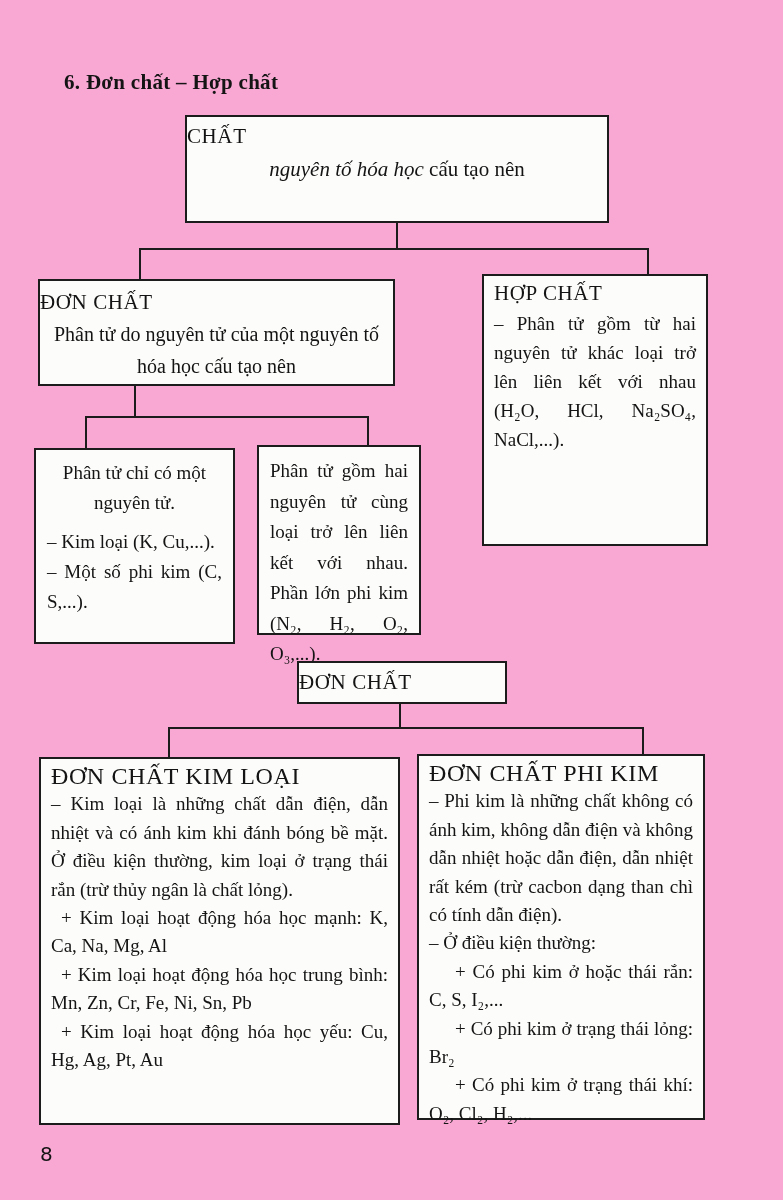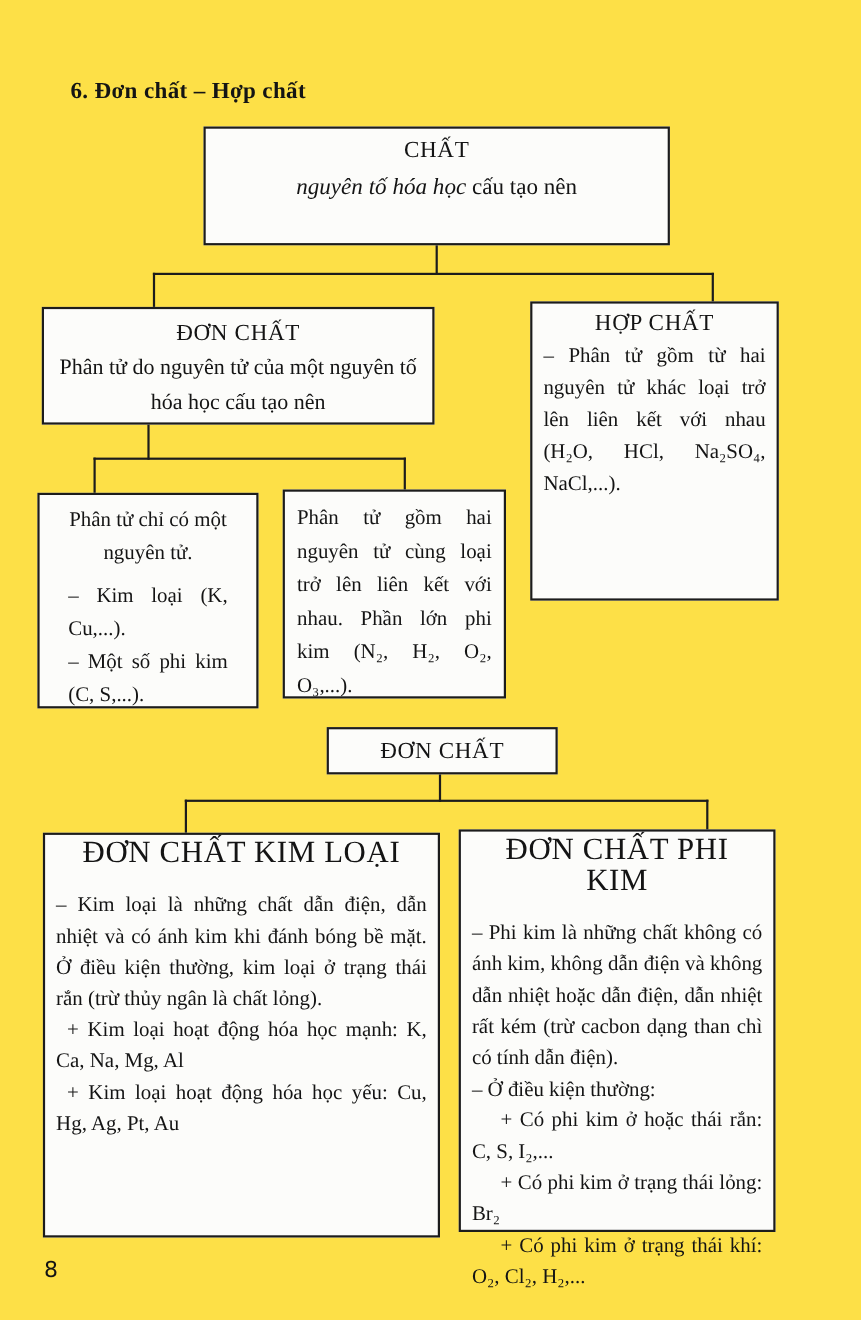--- a/index.html
+++ b/index.html
@@ -5,40 +5,40 @@
   html, body { margin: 0; padding: 0; }
   body {
     font-family: "Liberation Serif", "DejaVu Serif", serif;
     background: #e8e8e6;
   }
   .page {
     position: relative;
     width: 783px;
     height: 1200px;
     margin: 0 auto;
-    background: #fde047;
+    background: #f9a8d4;
     color: #141414;
     overflow: hidden;
   }
   .section-title {
     position: absolute;
     left: 64px;
     top: 70px;
     font-size: 21px;
     font-weight: bold;
     letter-spacing: 0.3px;
   }
   .node {
     position: absolute;
     border: 2px solid #1c1c1c;
     box-sizing: border-box;
     background: #fcfcfa;
   }
   .node .head {
-    text-align: center;
+    text-align: left;
     font-size: 21px;
     letter-spacing: 0.6px;
   }
   .node p { margin: 0; }
   .just {
     text-align: justify;
     text-justify: inter-word;
   }
   .line {
     position: absolute;
@@ -65,25 +65,25 @@
     font-size: 19px;
     line-height: 29px;
     padding: 3px 10px;
   }
   .hopchat-box .head { margin-bottom: 1px; }
   
   .mono-box {
     left: 34px; top: 448px; width: 201px; height: 196px;
     font-size: 19px;
     line-height: 30px;
-    padding: 8px 26px;
+    padding: 8px 11px;
   }
   .mono-box .intro { text-align: center; margin-bottom: 9px; }
   .poly-box {
-    left: 257px; top: 445px; width: 203px; height: 190px;
+    left: 257px; top: 445px; width: 164px; height: 190px;
     font-size: 19px;
     line-height: 30.5px;
     padding: 9px 11px;
   }
   
   .mid-box {
     left: 297px; top: 661px; width: 210px; height: 43px;
     padding-top: 7px;
   }
   
@@ -92,21 +92,21 @@
     font-size: 19px;
     line-height: 28.4px;
     padding: 3px 10px;
   }
   .phikim-box {
     left: 417px; top: 754px; width: 288px; height: 366px;
     font-size: 19px;
     line-height: 28.4px;
     padding: 3px 10px;
   }
-  .kimloai-box .head, .phikim-box .head { font-size: 28px; margin-bottom: 19px; }
+  .kimloai-box .head, .phikim-box .head { font-size: 24px; margin-bottom: 0; }
   .indent-sm { text-indent: 10px; }
   .indent-md { text-indent: 26px; }
   .page-number {
     position: absolute;
     left: 40px;
     top: 1142px;
     font-size: 20px;
     font-family: "DejaVu Sans", "Liberation Sans", sans-serif;
   }
   .it { font-style: italic; }
@@ -159,20 +159,21 @@
   </div>
 
   <div class="node mid-box">
     <div class="head">ĐƠN CHẤT</div>
   </div>
 
   <div class="node kimloai-box">
     <div class="head">ĐƠN CHẤT KIM LOẠI</div>
     <p class="just">– Kim loại là những chất dẫn điện, dẫn nhiệt và có ánh kim khi đánh bóng bề mặt. Ở điều kiện thường, kim loại ở trạng thái rắn (trừ thủy ngân là chất lỏng).</p>
     <p class="just indent-sm">+ Kim loại hoạt động hóa học mạnh: K, Ca, Na, Mg, Al</p>
+    <p class="just indent-sm">+ Kim loại hoạt động hóa học trung bình: Mn, Zn, Cr, Fe, Ni, Sn, Pb</p>
     <p class="just indent-sm">+ Kim loại hoạt động hóa học yếu: Cu, Hg, Ag, Pt, Au</p>
   </div>
 
   <div class="node phikim-box">
     <div class="head">ĐƠN CHẤT PHI KIM</div>
     <p class="just">– Phi kim là những chất không có ánh kim, không dẫn điện và không dẫn nhiệt hoặc dẫn điện, dẫn nhiệt rất kém (trừ cacbon dạng than chì có tính dẫn điện).</p>
     <p class="just">– Ở điều kiện thường:</p>
     <p class="just indent-md">+ Có phi kim ở hoặc thái rắn: C, S, I₂,...</p>
     <p class="just indent-md">+ Có phi kim ở trạng thái lỏng: Br₂</p>
     <p class="just indent-md">+ Có phi kim ở trạng thái khí: O₂, Cl₂, H₂,...</p>

